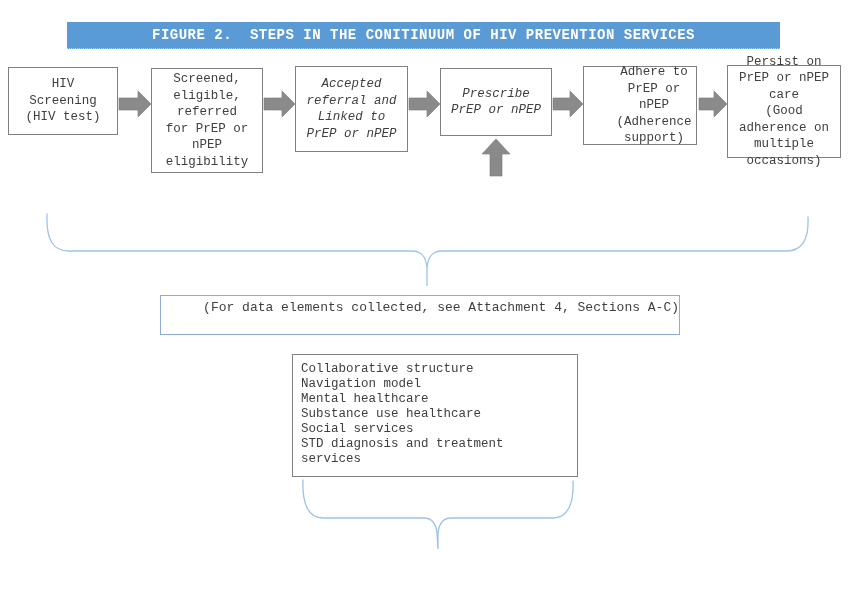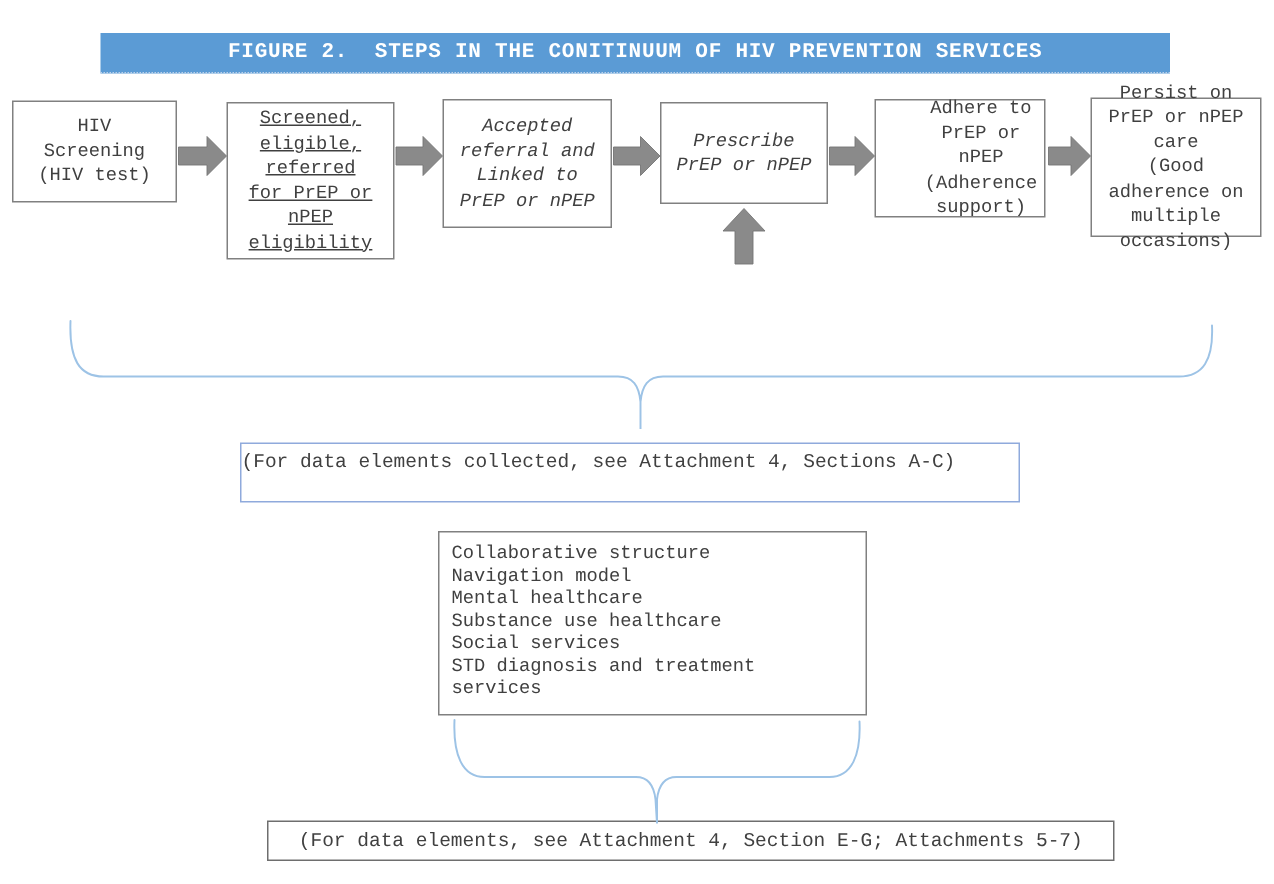--- a/index.html
+++ b/index.html
@@ -41,21 +41,21 @@
     font-size:13px;
     padding-right:72px;
   }
   .note-box{
     position:absolute;background:#ffffff;box-sizing:border-box;
     font-size:13px;
   }
   .note-a{
     left:160px;top:295px;width:520px;height:40px;
     border:1.5px solid var(--border-blue,#8FAADC);
-    text-align:left;padding-top:4px;
+    text-align:right;padding-top:4px;
   }
   .note-b{
     left:178px;top:547px;width:565px;height:27px;
     border:1.5px solid #6e6e6e;
     display:flex;align-items:center;justify-content:center;
   }
   .services-box{
     position:absolute;left:292px;top:354px;width:286px;height:123px;
     border:1.5px solid var(--border-gray,#808080);
     background:#ffffff;box-sizing:border-box;
@@ -73,21 +73,21 @@
   <div class="title-bar">
     <span>FIGURE 2.  STEPS IN THE CONITINUUM OF HIV PREVENTION SERVICES</span>
   </div>
 
   <div class="fbox" style="left:8px;top:67px;width:110px;height:68px;">
     <div class="fbox-text">HIV
 Screening
 (HIV test)</div>
   </div>
 
-  <div class="fbox" style="left:151px;top:68px;width:112px;height:105px;text-decoration:underline;">
+  <div class="fbox" style="left:151px;top:68px;width:112px;height:105px;">
     <div class="fbox-text">Screened,
 eligible,
 referred
 for PrEP or
 nPEP
 eligibility</div>
   </div>
 
   <div class="fbox" style="left:295px;top:66px;width:113px;height:86px;font-style:italic;">
     <div class="fbox-text">Accepted
@@ -124,23 +124,20 @@
   </div>
 
   <div class="services-box">Collaborative structure
 Navigation model
 Mental healthcare
 Substance use healthcare
 Social services
 STD diagnosis and treatment
 services</div>
 
-  <div class="note-box note-b">
-    <span>(For data elements, see Attachment 4, Section E-G; Attachments 5-7)</span>
-  </div>
 
   <svg class="overlay" width="849" height="589" viewBox="0 0 849 589">
 
     <path class="arrow" d="M119,98 H138 V91 L151,104 L138,117 V110 H119 Z"></path>
     <path class="arrow" d="M264,98 H282 V91 L295,104 L282,117 V110 H264 Z"></path>
     <path class="arrow" d="M409,98 H427 V91 L440,104 L427,117 V110 H409 Z"></path>
     <path class="arrow" d="M553,98 H570 V91 L583,104 L570,117 V110 H553 Z"></path>
     <path class="arrow" d="M699,98 H714 V91 L727,104 L714,117 V110 H699 Z"></path>
 
     <path class="arrow" d="M490,176 V154 H482 L496,139 L510,154 H502 V176 Z"></path>

